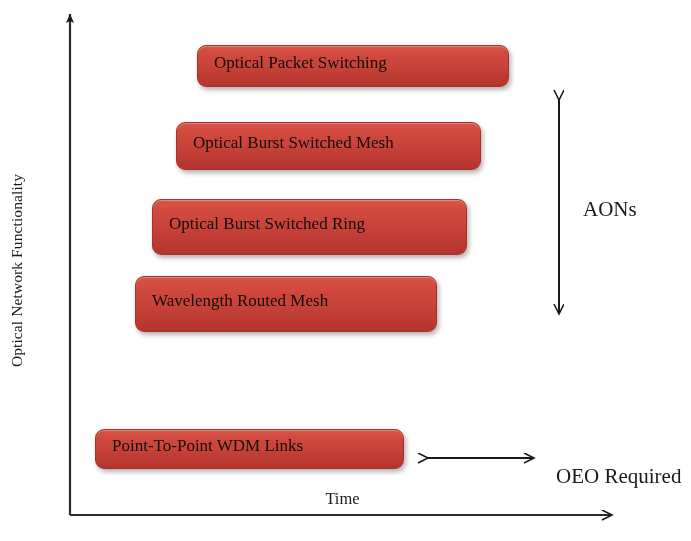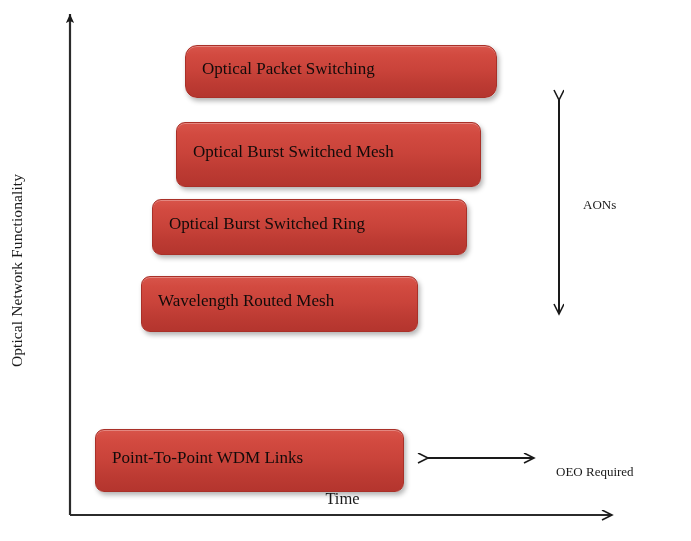--- a/index.html
+++ b/index.html
@@ -76,21 +76,21 @@
     font-size: 17px;
     color: #120b0a;
     white-space: nowrap;
     padding-left: 16px;
     line-height: 1;
     margin-top: -7px;
   }
   
   .annot-label {
     position: absolute;
-    font-size: 13px;
+    font-size: 21px;
     color: #1a1a1a;
     white-space: nowrap;
   }
   #aons-label {
     left: 583px;
     top: 197px;
   }
   #oeo-label {
     left: 556px;
     top: 464px;
@@ -125,32 +125,32 @@
 
     <g>
       <line x1="428" y1="458" x2="534" y2="458" stroke="#1a1a1a" stroke-width="2" marker-start="url(#ah-open)" marker-end="url(#ah-open)"></line>
     </g>
   </svg>
 
   <div class="y-axis-label">Optical Network Functionality</div>
 
   <div class="x-axis-label">Time</div>
 
-  <div class="bar" id="bar-0" style="left: 185px; top: 45px; width: 312px; height: 53px; border-radius: 12px;">
+  <div class="bar" id="bar-0" style="left: 197px; top: 45px; width: 312px; height: 42px;">
     <span class="bar-label">Optical Packet Switching</span>
   </div>
-  <div class="bar" id="bar-1" style="left: 176px; top: 122px; width: 305px; height: 65px;">
+  <div class="bar" id="bar-1" style="left: 176px; top: 122px; width: 305px; height: 48px;">
     <span class="bar-label">Optical Burst Switched Mesh</span>
   </div>
   <div class="bar" id="bar-2" style="left: 152px; top: 199px; width: 315px; height: 56px;">
     <span class="bar-label">Optical Burst Switched Ring</span>
   </div>
-  <div class="bar" id="bar-3" style="left: 141px; top: 276px; width: 277px; height: 56px;">
+  <div class="bar" id="bar-3" style="left: 135px; top: 276px; width: 302px; height: 56px;">
     <span class="bar-label">Wavelength Routed Mesh</span>
   </div>
-  <div class="bar" id="bar-5" style="left: 95px; top: 429px; width: 309px; height: 63px;">
+  <div class="bar" id="bar-5" style="left: 95px; top: 429px; width: 309px; height: 40px;">
     <span class="bar-label">Point-To-Point WDM Links</span>
   </div>
 
   <div class="annot-label" id="aons-label">AONs</div>
   <div class="annot-label" id="oeo-label">OEO Required</div>
 
 </div>
 
 </body></html>

